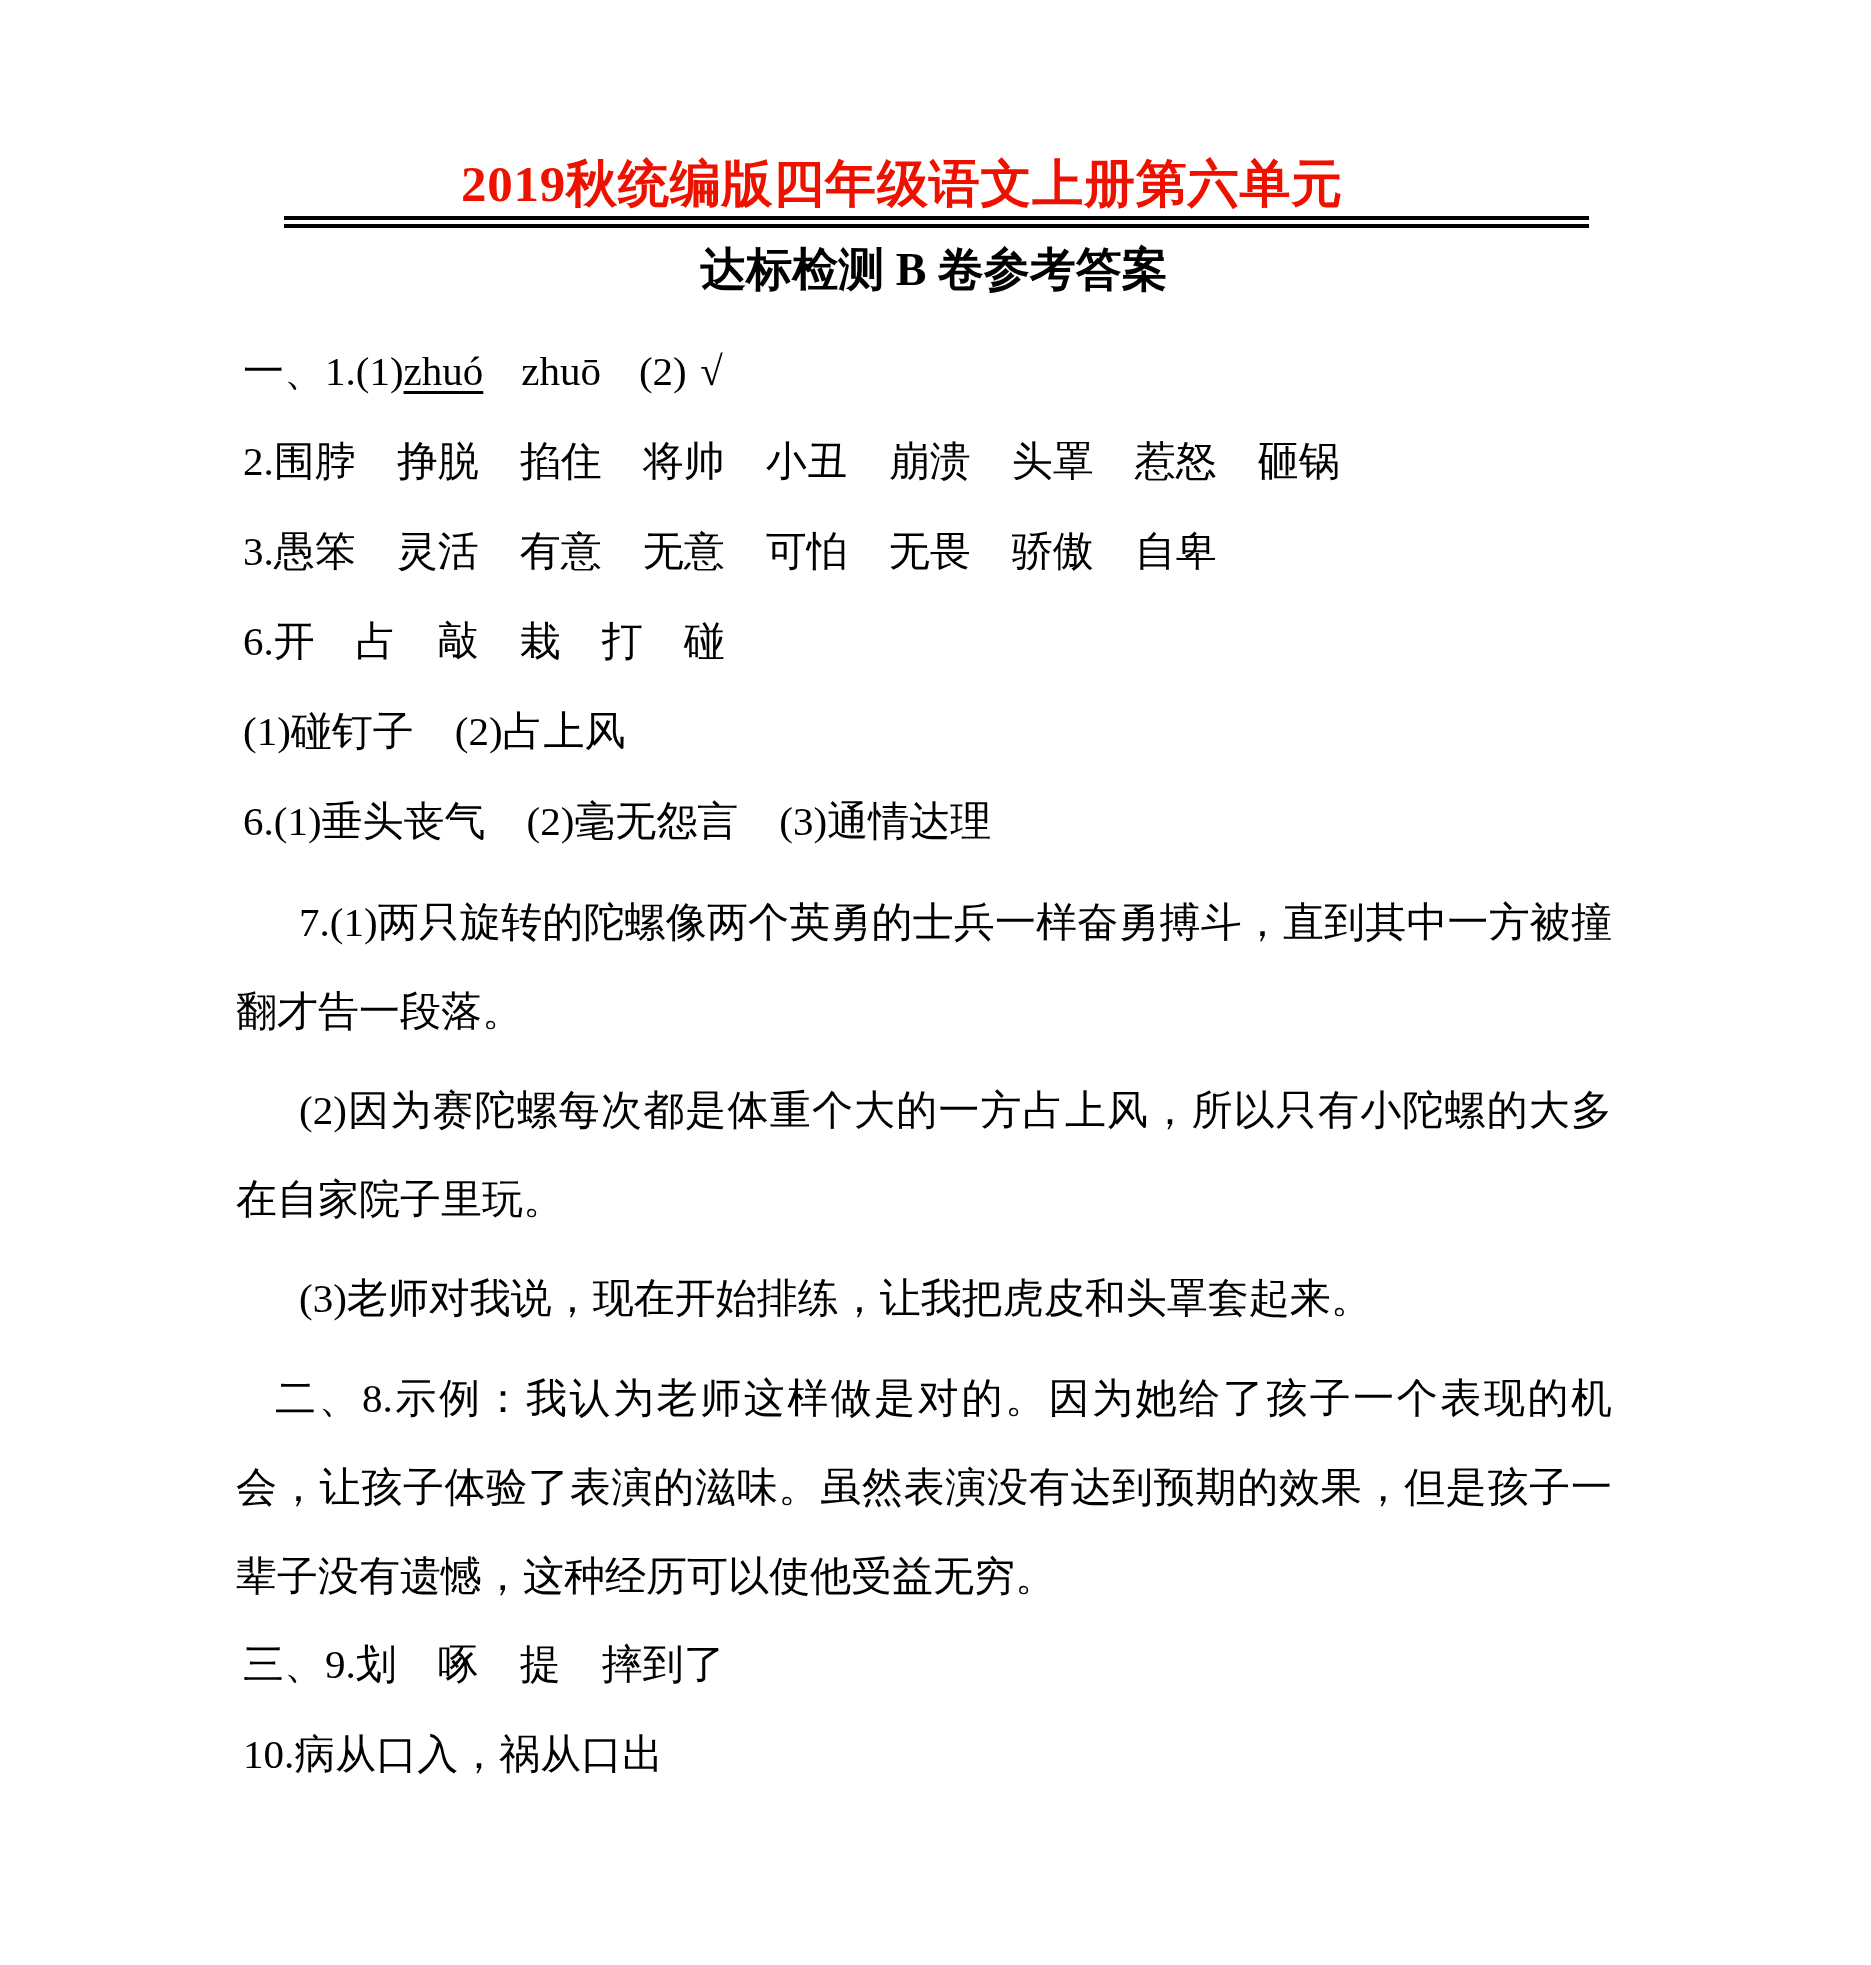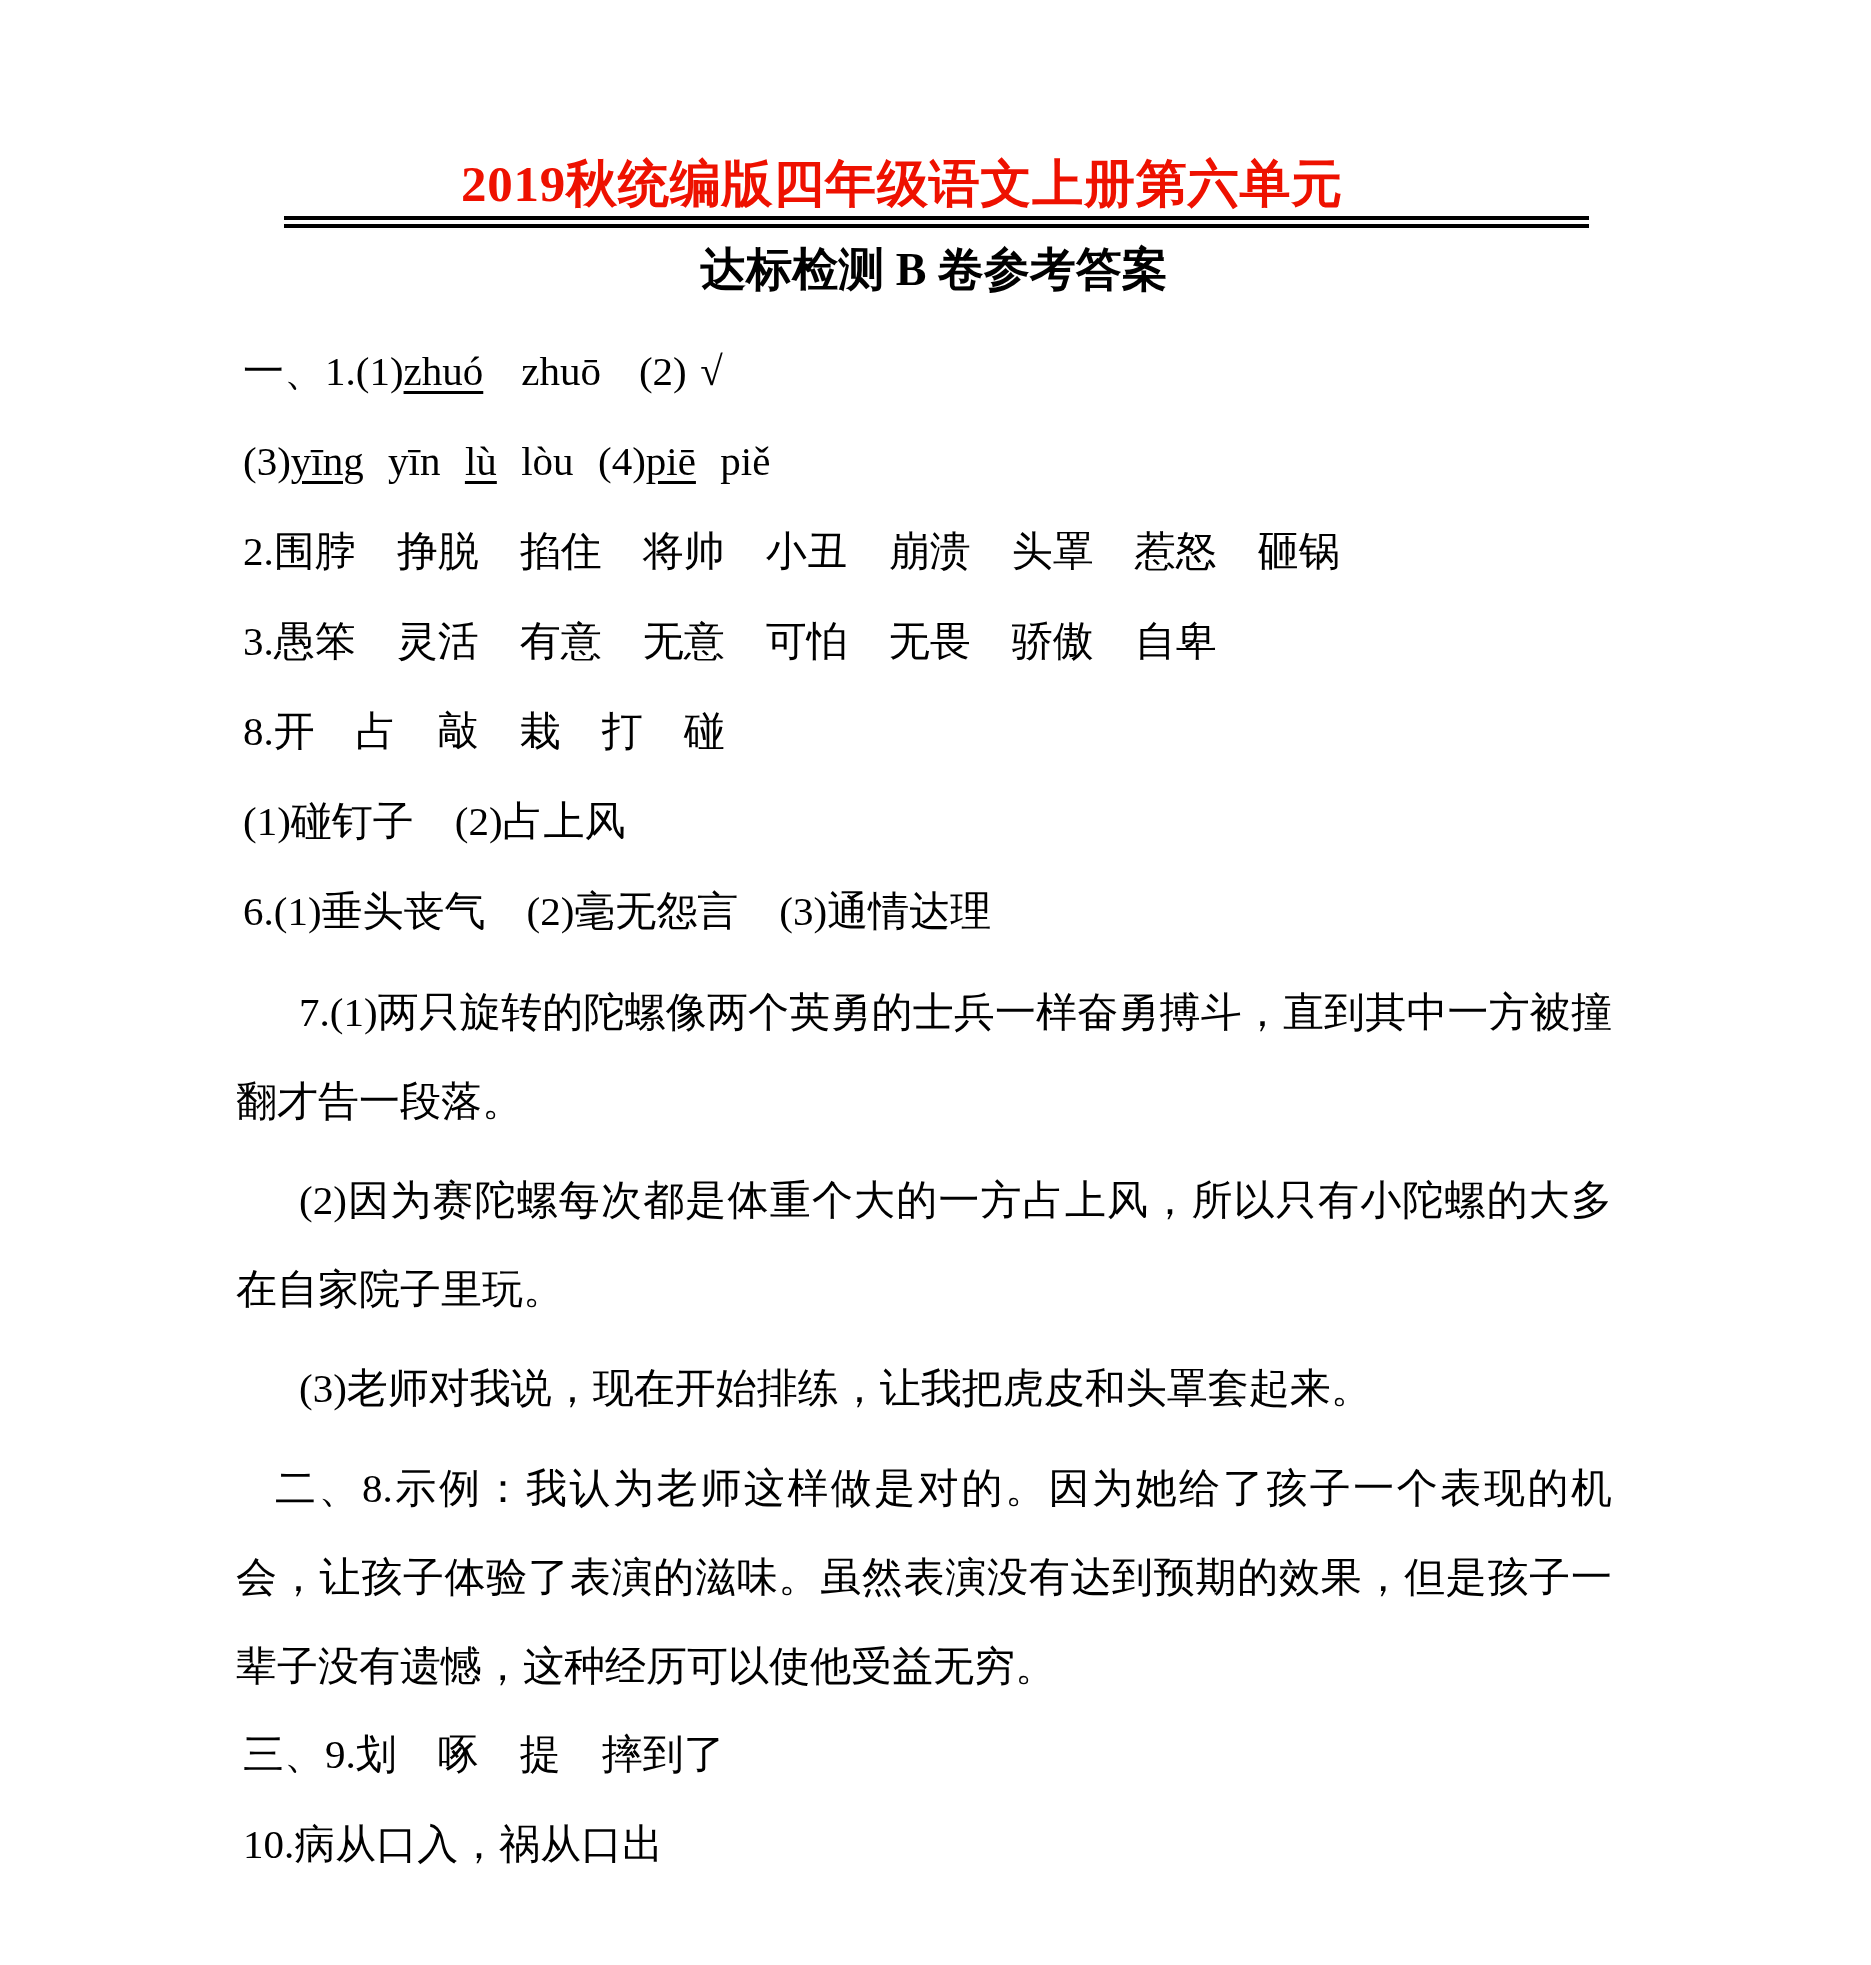--- a/index.html
+++ b/index.html
@@ -126,27 +126,24 @@
   </div>
 
   <div id="subtitle">达标检测 B 卷参考答案</div>
 
   <div id="body-block">
 
     <div class="line indent0">
       <span>一、1.(1)</span><span class="u">zhuó</span><span class="sp-l"></span><span>zhuō</span><span class="sp-l"></span><span>(2)</span><span class="sp-s"></span><span>√</span>
     </div>
 
-    <div class="line indent0">
-      <span>(3)</span><span class="u">yīng</span><span class="sp-m"></span><span>yīn</span><span class="sp-m"></span><span class="u">lù</span><span class="sp-m"></span><span>lòu</span><span class="sp-m"></span><span>(4)</span><span class="u">piē</span><span class="sp-m"></span><span>piě</span>
-    </div>
 
     <div class="line indent0">2.围脖　挣脱　掐住　将帅　小丑　崩溃　头罩　惹怒　砸锅</div>
     <div class="line indent0">3.愚笨　灵活　有意　无意　可怕　无畏　骄傲　自卑</div>
-    <div class="line indent0">8.开　占　敲　栽　打　碰</div>
+    <div class="line indent0">6.开　占　敲　栽　打　碰</div>
     <div class="line indent0">(1)碰钉子　(2)占上风</div>
     <div class="line indent0">6.(1)垂头丧气　(2)毫无怨言　(3)通情达理</div>
 
     <div class="para indent1">7.(1)两只旋转的陀螺像两个英勇的士兵一样奋勇搏斗，直到其中一方被撞翻才告一段落。</div>
     <div class="para indent1">(2)因为赛陀螺每次都是体重个大的一方占上风，所以只有小陀螺的大多在自家院子里玩。</div>
     <div class="para indent1">(3)老师对我说，现在开始排练，让我把虎皮和头罩套起来。</div>
     <div class="para indent0">二、8.示例：我认为老师这样做是对的。因为她给了孩子一个表现的机会，让孩子体验了表演的滋味。虽然表演没有达到预期的效果，但是孩子一辈子没有遗憾，这种经历可以使他受益无穷。</div>
 
     <div class="line indent0">三、9.划　啄　提　摔到了</div>
     <div class="line indent0">10.病从口入，祸从口出</div>

